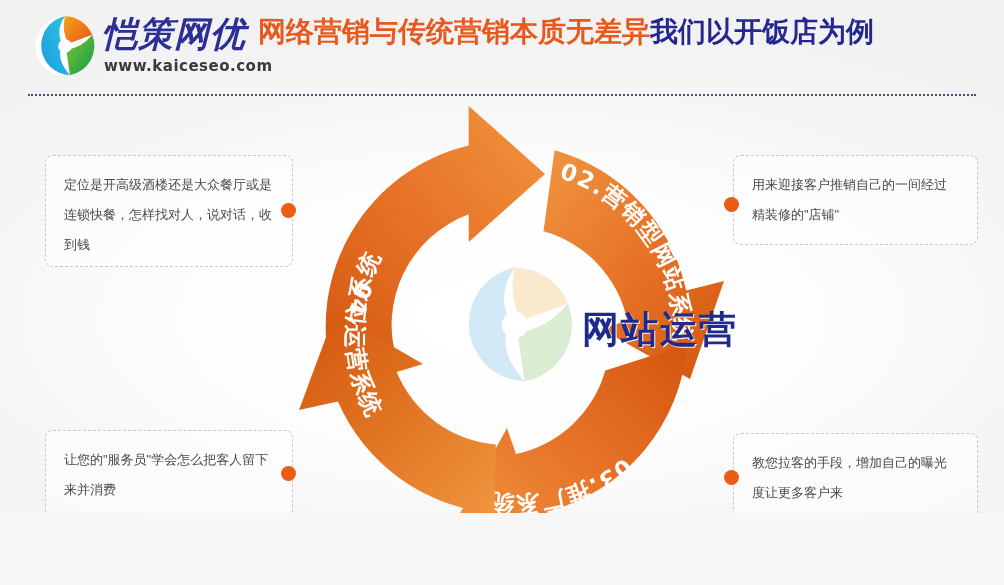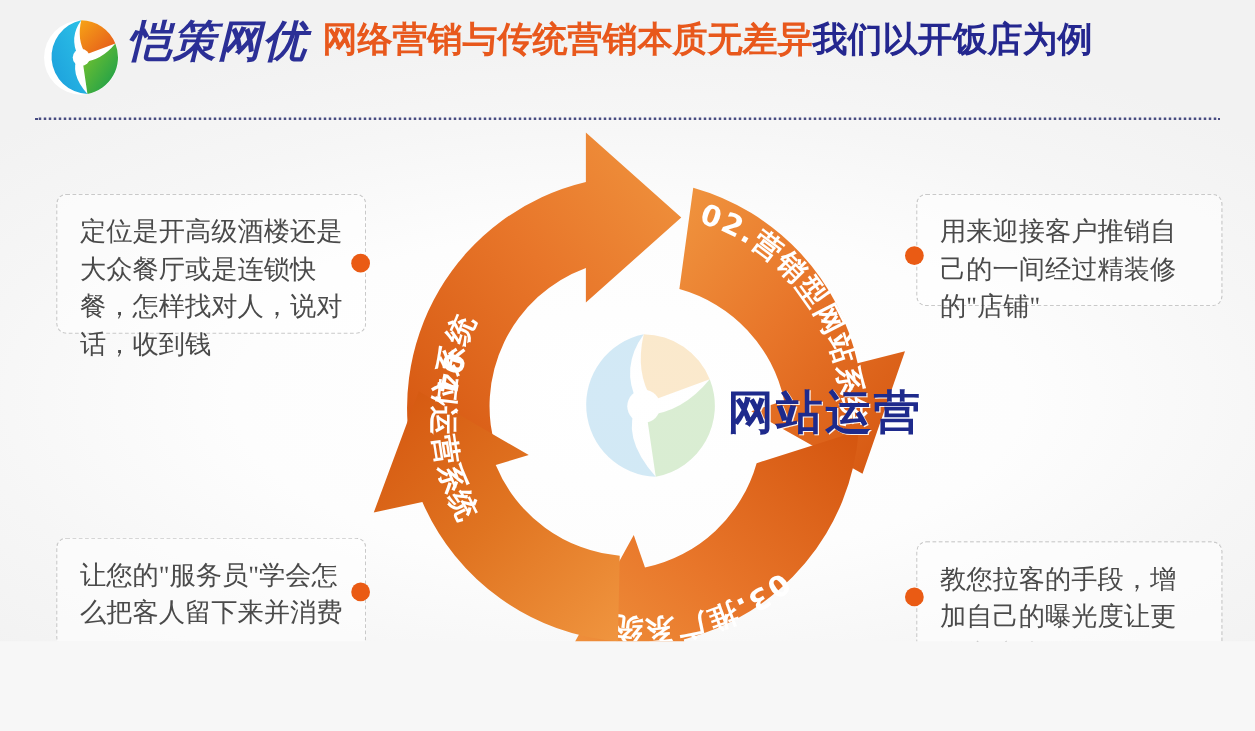--- a/index.html
+++ b/index.html
@@ -52,24 +52,24 @@
   .info-box{
     position:absolute;
     border:1px dashed #c9c9c9;
     border-radius:8px;
     background:rgba(255,255,255,0.55);
     box-sizing:border-box;
     padding:14px 18px;
   }
   .info-box p{
     margin:0;
-    font-size:21px;
+    font-size:13px;
     color:#4a4a4a;
     line-height:30px;
-    font-family:Liberation Serif, serif;
+    font-family:Liberation Sans, sans-serif;
   }
   #box-tl{left:45px;top:155px;width:248px;height:112px;}
   #box-bl{left:45px;top:430px;width:248px;height:88px;}
   #box-tr{left:733px;top:155px;width:245px;height:90px;}
   #box-br{left:733px;top:433px;width:245px;height:88px;}
 
   .dot{
     position:absolute;width:15px;height:15px;border-radius:50%;
     background:#ea5b14;
   }
@@ -133,20 +133,21 @@
               <stop offset="100%" stop-color="#119a4e"></stop>
           </linearGradient>
         </defs>
         <circle cx="50" cy="50" r="48" fill="#ffffff"></circle>
         <path d="M50 2 A48 48 0 0 1 94 32 L56 46 Q44 28 50 2 Z" fill="url(#lgA)"></path>
         <path d="M94 32 A48 48 0 0 1 58 97 L52 56 Q76 54 94 32 Z" fill="url(#lgC)"></path>
         <path d="M58 97 A48 48 0 0 1 50 2 Q34 24 46 48 Q34 70 58 97 Z" fill="url(#lgB)"></path>
         <circle cx="50" cy="50" r="11" fill="#ffffff"></circle>
       </svg>
       <div id="logo-word">恺策网优</div>
+      <div id="logo-url">www.kaiceseo.com</div>
     </div>
 
     <div id="headline">
       <span class="hl-line">
         <span class="hl-orange">网络营销与传统营销本质无差异</span><span class="hl-navy">我们以开饭店为例</span>
       </span>
     </div>
 
     <div id="divider"></div>
   </div>

